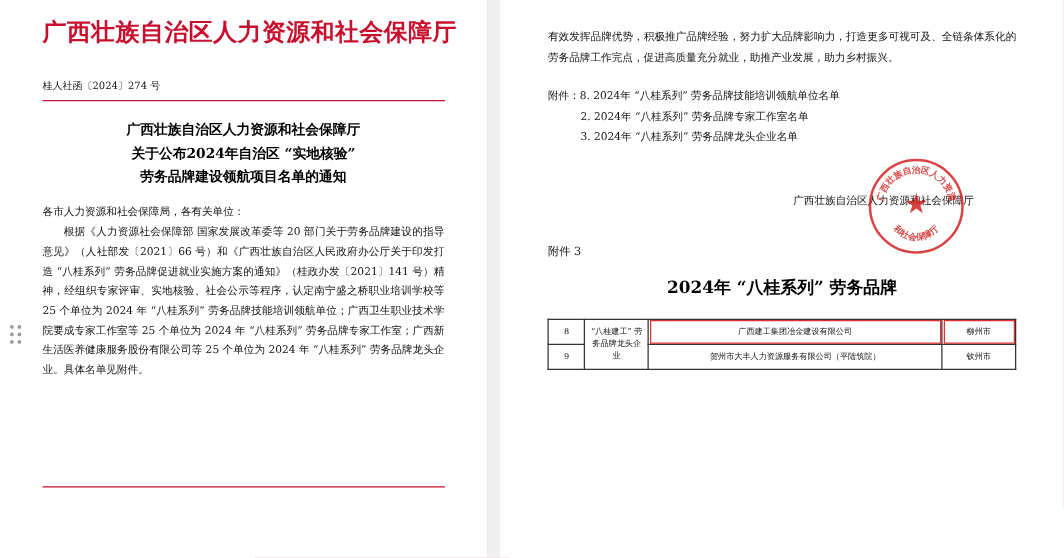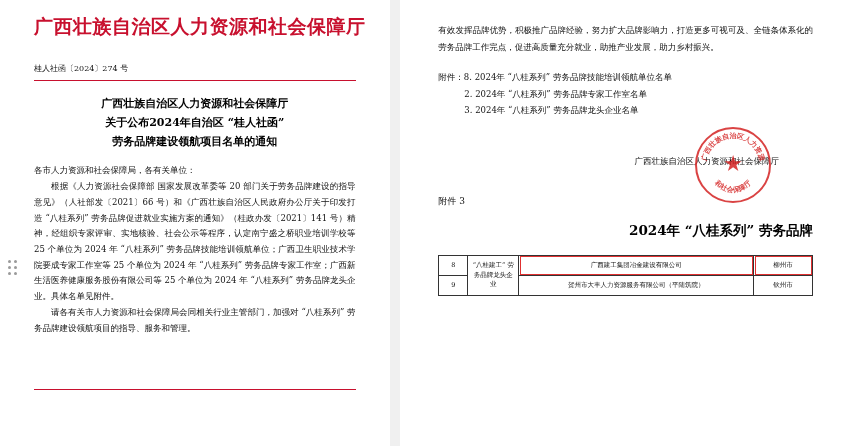--- a/index.html
+++ b/index.html
@@ -164,21 +164,21 @@
     font-weight: bold;
   }
 
   .attach-label {
     font-family: "DejaVu Serif", "Liberation Serif", serif;
     font-size: 9px;
     color: #111;
     margin-top: 24px;
   }
   .attach-title {
-    text-align: right;
+    text-align: center;
     font-family: "DejaVu Serif", "Liberation Serif", serif;
     font-weight: bold;
     font-size: 13.5px;
     line-height: 1.55;
     color: #000;
     margin-top: 12px;
   }
 
   table.roster {
     margin-top: 14px;
@@ -233,28 +233,27 @@
   <div class="page page-left">
 
     <div class="letterhead">广西壮族自治区人力资源和社会保障厅</div>
 
     <div class="doc-number">桂人社函〔2024〕274 号</div>
 
     <div class="red-rule"></div>
 
     <div class="title-block">
       <div>广西壮族自治区人力资源和社会保障厅</div>
-      <div>关于公布2024年自治区 “桂人社函”</div>
+      <div>关于公布2024年自治区 “实地核验”</div>
       <div>劳务品牌建设领航项目名单的通知</div>
     </div>
 
     <div class="body-text">
       <p class="noindent">各市人力资源和社会保障局，各有关单位：</p>
       <p>根据《人力资源社会保障部 国家发展改革委等 20 部门关于劳务品牌建设的指导意见》（人社部发〔2021〕66 号）和《广西壮族自治区人民政府办公厅关于印发打造 “八桂系列” 劳务品牌促进就业实施方案的通知》（桂政办发〔2021〕141 号）精神，经组织专家评审、实地核验、社会公示等程序，认定南宁盛之桥职业培训学校等 25 个单位为 2024 年 “八桂系列” 劳务品牌技能培训领航单位；广西卫生职业技术学院要成专家工作室等 25 个单位为 2024 年 “八桂系列” 劳务品牌专家工作室；广西新生活医养健康服务股份有限公司等 25 个单位为 2024 年 “八桂系列” 劳务品牌龙头企业。具体名单见附件。</p>
-      <p>请各有关市人力资源和社会保障局会同相关行业主管部门，加强对 “八桂系列” 劳务品牌建设领航项目的指导、服务和管理。</p>
     </div>
 
     <div class="bottom-rule"></div>
   </div>
 
   <div class="gap">
     <div class="drag-handle">
       <i></i>
         <i></i>
         <i></i>

